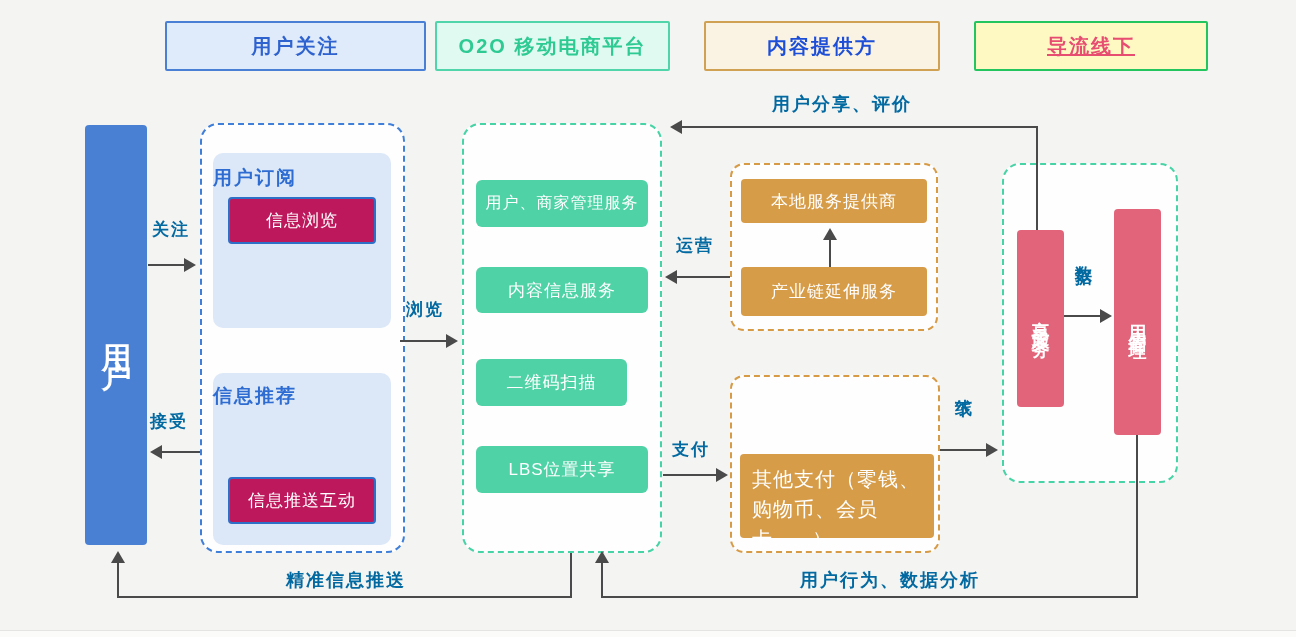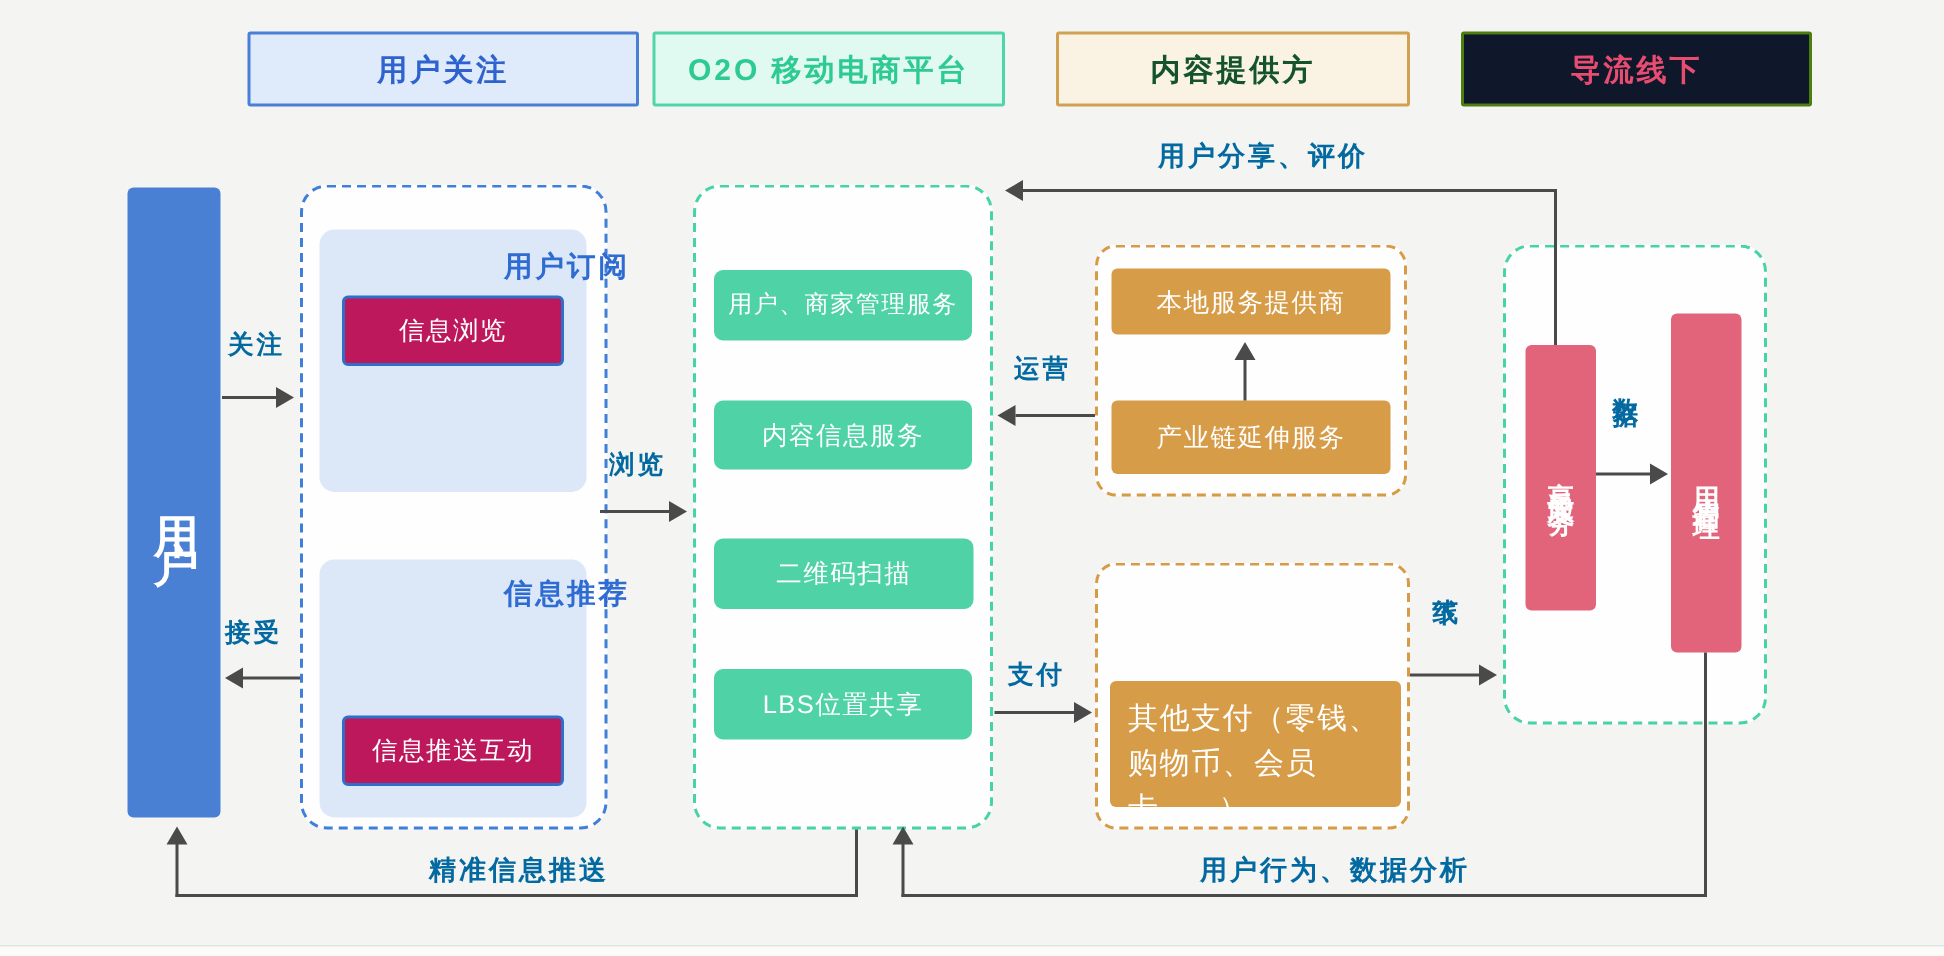--- a/index.html
+++ b/index.html
@@ -8,40 +8,40 @@
     background:#f4f4f2;
     font-family:"Liberation Sans","DejaVu Sans",sans-serif;
   }
   
   .legend{
     position:absolute;top:21px;height:50px;display:flex;align-items:center;justify-content:center;
     font-size:20px;font-weight:bold;letter-spacing:2px;border-radius:2px;box-sizing:border-box;
   }
   .legend.blue{background:#dfeafa;border:2px solid #4a7fd6;color:#2e62cf;}
   .legend.teal{background:#e1faf1;border:2px solid #50d5aa;color:#2eca93;}
-  .legend.orange{background:#faf2e2;border:2px solid #d0a153;color:#14532d;}
-  .legend.pink{background:#0f172a;border:2px solid #4d7c0f;color:#e74c71;}
+  .legend.orange{background:#faf2e2;border:2px solid #d0a153;color:#1d4ed8;}
+  .legend.pink{background:#fef9c3;border:2px solid #22c55e;color:#e74c71;text-decoration:underline;}
   
   .user-bar{
     position:absolute;left:85px;top:125px;width:62px;height:420px;background:#4a80d4;border-radius:4px;
     display:flex;align-items:center;justify-content:center;color:#fff;font-size:30px;font-weight:bold;
     writing-mode:vertical-rl;text-orientation:upright;letter-spacing:14px;
   }
   
   .dash{position:absolute;background:#fefefe;border-radius:18px;box-sizing:border-box;}
   .dash.blue{border:2px dashed #3f7ed9;}
   .dash.teal{border:2px dashed #46d3a6;}
   .dash.orange{border:2px dashed #d79a45;}
   
   .panel{
     position:absolute;background:#dce8f8;border-radius:10px;
   }
   .panel .ptitle{
-    position:absolute;left:0;top:12px;width:100%;text-align:right;
-    color:#2e6cd2;font-size:19px;font-weight:bold;letter-spacing:2px;padding-left:29px;
+    position:absolute;left:0;top:12px;width:100%;text-align:left;
+    color:#2e6cd2;font-size:19px;font-weight:bold;letter-spacing:2px;
   }
   .btn{
     position:absolute;display:flex;align-items:center;justify-content:center;
     color:#fff;font-size:17px;letter-spacing:1px;box-sizing:border-box;white-space:nowrap;
   }
   .btn.blue{background:#be185d;border:2px solid #2e6fc8;border-radius:4px;}
   .btn.teal{background:#4fd2a5;border-radius:6px;}
   .btn.orange{background:#d79c48;border-radius:4px;}
   .btn.orange.multi{white-space:normal;justify-content:flex-start;text-align:left;align-items:flex-start;
     padding:10px 12px;line-height:1.5;font-size:20px;}
@@ -78,21 +78,21 @@
 </div>
 
 <div class="panel" style="left:213px;top:373px;width:178px;height:172px;">
   <div class="ptitle" style="top:10px;">信息推荐</div>
   <div class="btn blue" style="left:15px;top:104px;width:148px;height:47px;">信息推送互动</div>
 </div>
 
 <div class="dash teal" style="left:462px;top:123px;width:200px;height:430px;">
   <div class="btn teal" style="left:12px;top:55px;width:172px;height:47px;font-size:16px;">用户、商家管理服务</div>
   <div class="btn teal" style="left:12px;top:142px;width:172px;height:46px;">内容信息服务</div>
-  <div class="btn teal" style="left:12px;top:234px;width:173px;height:47px;">二维码扫描</div>
+  <div class="btn teal" style="left:12px;top:234px;width:151px;height:47px;">二维码扫描</div>
   <div class="btn teal" style="left:12px;top:321px;width:172px;height:47px;">LBS位置共享</div>
 </div>
 
 <div class="dash orange" style="left:730px;top:163px;width:208px;height:168px;border-radius:14px;">
   <div class="btn orange" style="left:9px;top:14px;width:186px;height:44px;">本地服务提供商</div>
   <div class="btn orange" style="left:9px;top:102px;width:186px;height:49px;">产业链延伸服务</div>
 </div>
 <div class="line" style="left:829px;top:240px;width:2px;height:27px;"></div>
 <div class="head-up" style="left:823px;top:228px;"></div>
 

